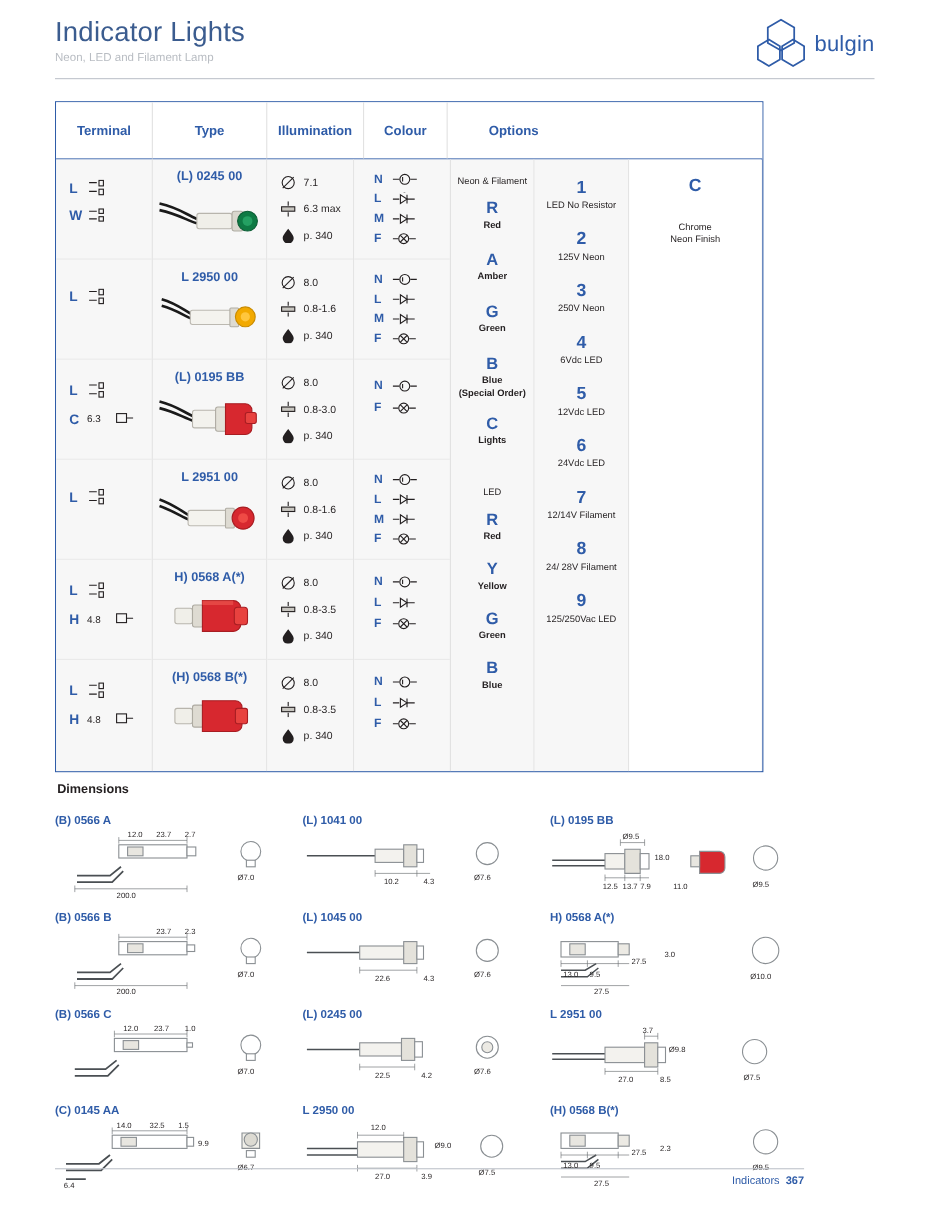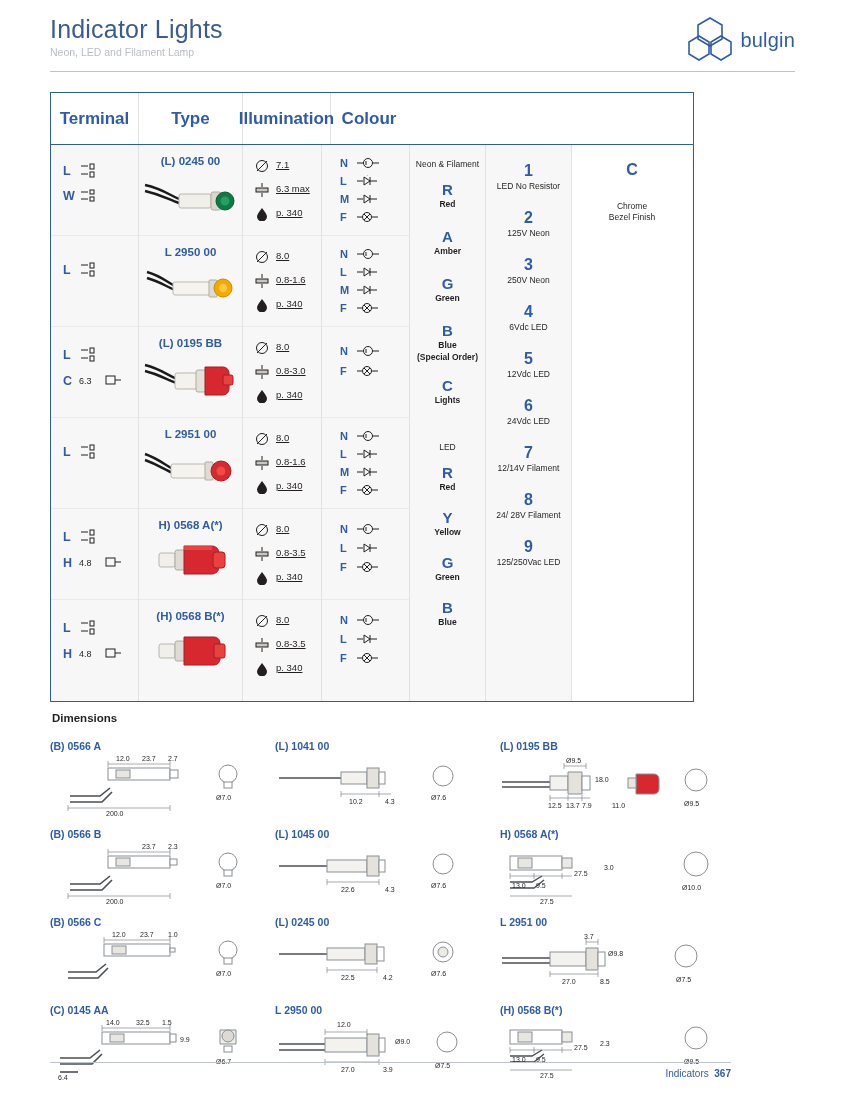--- a/index.html
+++ b/index.html
@@ -36,21 +36,21 @@
   .table {
     position:absolute; left: 50px; top: 92px; width: 644px; height: 610px;
     border: 1.6px solid #2f5ca8;
     background: #f7f7f7;
   }
   .thead {
     display:flex; height: 52px; border-bottom: 1.6px solid #2f5ca8; background:#ffffff;
   }
   .th {
     display:flex; align-items:center; justify-content:center;
-    color:#2f5ca8; font-size:17px; font-weight:bold;
+    color:#2f5ca8; font-size:12px; font-weight:bold;
     border-right:1px solid #e2e2e2;
   }
   .th:last-child { border-right: none; }
   .colw0 { width: 88px; }
   .colw1 { width: 104px; }
   .colw2 { width: 79px; }
   .colw3 { width: 88px; }
   .colw4 { width: 76px; }
   .colw5 { width: 86px; }
   .colw6 { width: 120px; }
@@ -70,21 +70,21 @@
   .term-line { display:flex; align-items:center; gap:6px; padding-left:12px; }
   .term-letter { color:#2f5ca8; font-size:12.5px; font-weight:bold; width:10px; }
   .term-val { color:#231f20; font-size:9px; width:18px; }
   .term-ico { width: 22px; height: 16px; position:relative; }
 
   
   .type-label { color:#2f5ca8; font-size:11.5px; font-weight:bold; text-align:center; padding-top:10px;}
   .type-art { position:relative; height:55px; margin-top:2px; }
 
   
-  .sealed-line { display:flex; gap:7px; padding-left:12px; font-size:9.5px; color:#231f20;text-decoration:underline;}
+  .sealed-line { display:flex; align-items:center; gap:7px; padding-left:12px; font-size:9.5px; color:#231f20;}
   .glyph { width:14px; height:14px; position:relative; }
 
   
   .illum-line { display:flex; align-items:center; gap:9px; padding-left:18px; font-size:10px;}
   .illum-letter { color:#2f5ca8; font-weight:bold; font-size:11px; width:8px; }
 
   
   .col-note { text-align:center; font-size:8.5px; color:#231f20; }
   .col-big { text-align:center; font-size:15px; color:#2f5ca8; font-weight:bold; line-height:17px;}
   .col-sub { text-align:center; font-size:8.5px; color:#231f20; line-height:12px;font-weight:bold;}
@@ -142,20 +142,21 @@
     </div>
   </div>
 
   <div class="table">
 
     <div class="thead">
       <div class="th colw0">Terminal</div>
       <div class="th colw1">Type</div>
       <div class="th colw3">Illumination</div>
       <div class="th colw4">Colour</div>
+      <div class="th colw6">Options</div>
     </div>
 
     <div class="tbody">
 
       <div class="col colw0">
 
         <div class="rowcell" style="padding-top:18px">
           <div class="term-line">
             <span class="term-letter">L</span>
             <span class="term-ico">
@@ -859,21 +860,21 @@
           <div class="v-sub">24/ 28V Filament</div>
           <div class="v-big" style="margin-top:16px">9</div>
           <div class="v-sub">125/250Vac LED</div>
         </div>
       </div>
 
       <div class="col colw6" style="background:#ffffff">
         <div style="padding-top:16px">
           <div class="o-big">C</div>
           <div class="o-sub" style="margin-top:22px">Chrome</div>
-          <div class="o-sub">Bezel Finish</div>
+          <div class="o-sub">Neon Finish</div>
         </div>
       </div>
 
     </div>
   </div>
 
   <div class="dim-head">Dimensions</div>
 
   <div class="dim-col dim-c1">
 

